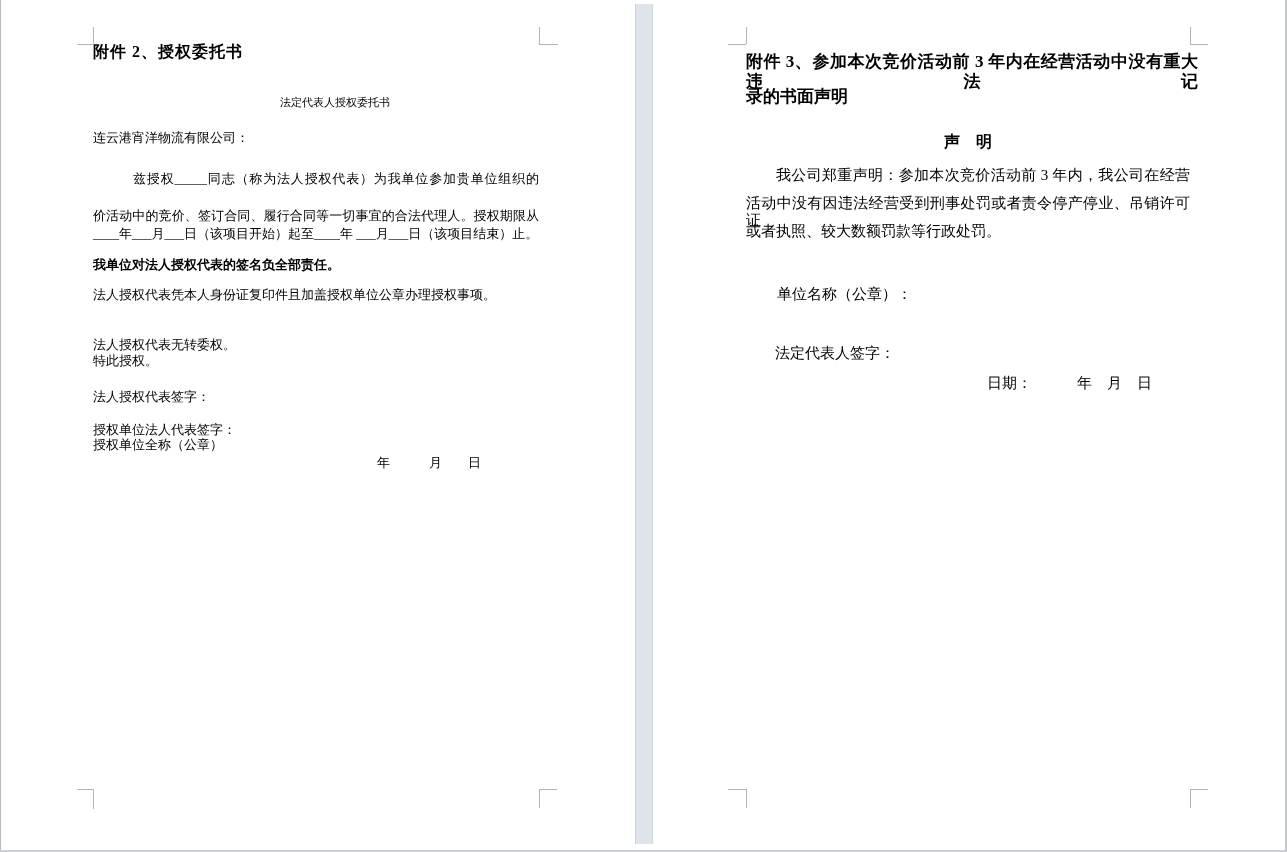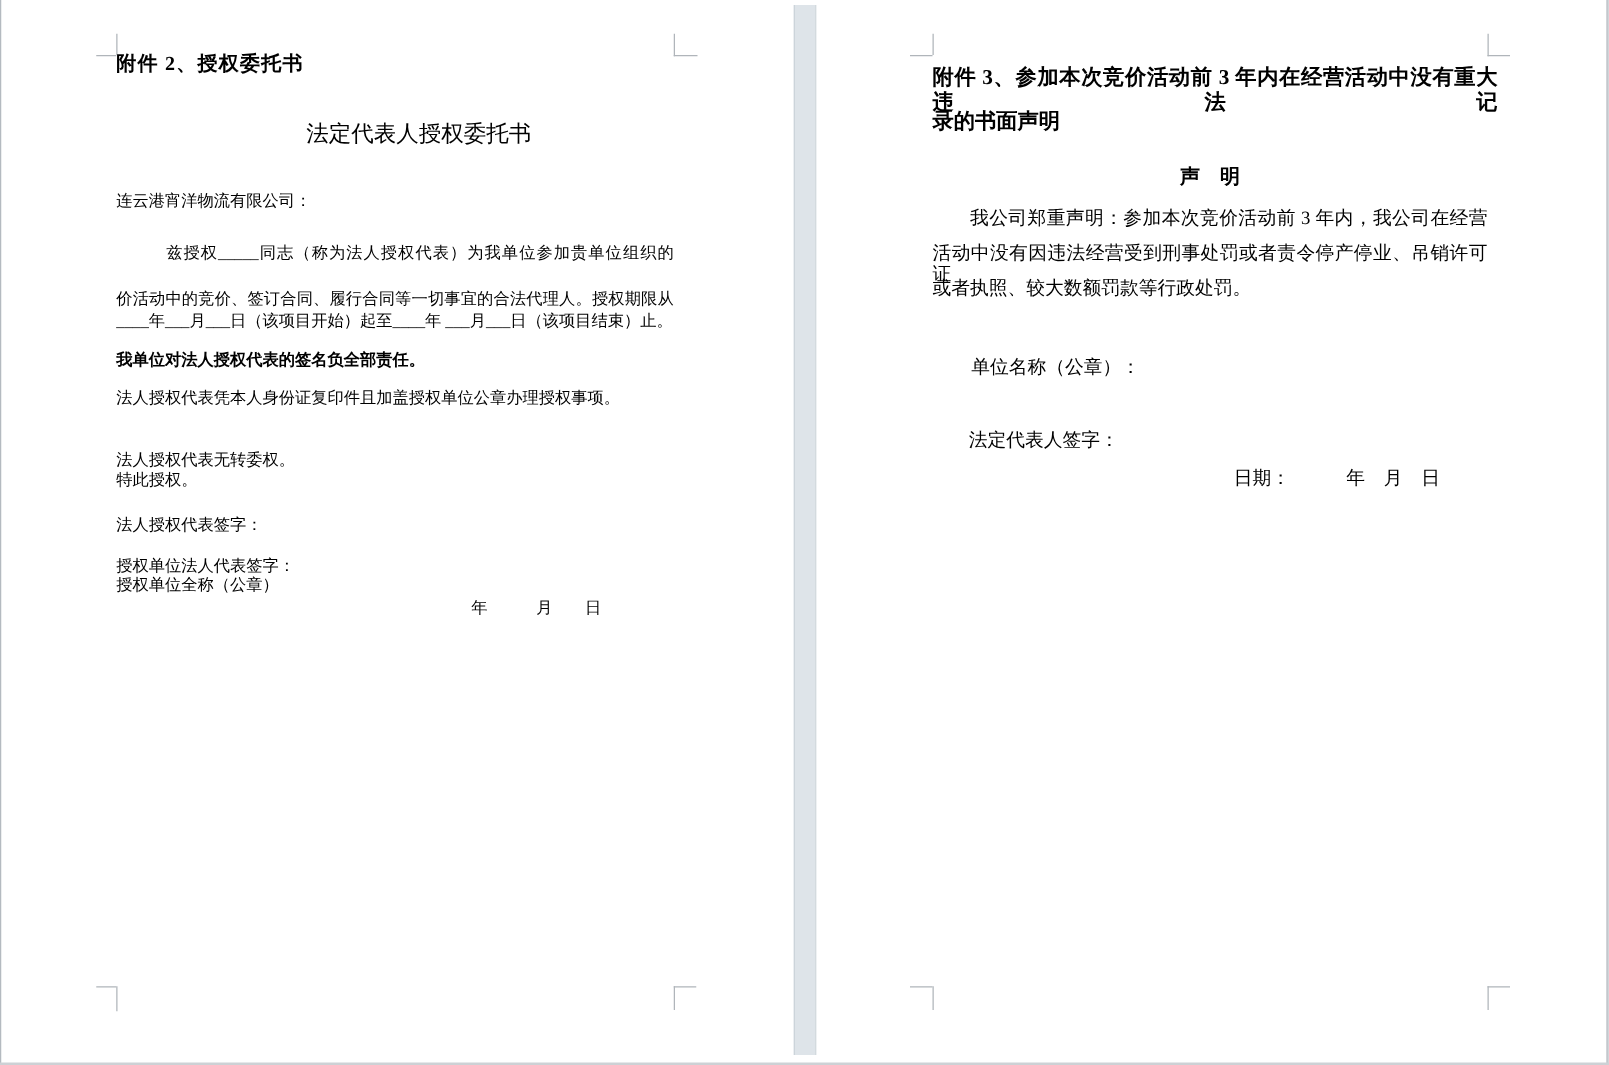--- a/index.html
+++ b/index.html
@@ -18,22 +18,22 @@
   .edge-left{position:absolute;left:0;top:0;width:1px;height:852px;background:#b4bac0;}
   .edge-right{position:absolute;left:1285px;top:0;width:2px;height:852px;background:#c3c8cd;}
   .edge-bottom{position:absolute;left:0;top:850px;width:1287px;height:2px;background:#cdd1d5;}
   .line{position:absolute;white-space:pre;line-height:1.15;}
   .jline{position:absolute;text-align:justify;text-align-last:justify;line-height:1.15;}
   .mk{position:absolute;background:#b0b5ba;}
   .mh{height:1px;}
   .mv{width:1px;}
   
   .p1-head{left:93px;top:43px;font-size:16px;font-weight:bold;letter-spacing:1px;}
-  .p1-title{left:93px;top:95px;width:446px;font-size:18px;text-align:center;text-indent:38px;white-space:pre;position:absolute;}
-  .p1-body{font-size:13px;margin-top:23px;}
+  .p1-title{left:93px;top:95px;width:446px;font-size:11px;text-align:center;text-indent:38px;white-space:pre;position:absolute;}
+  .p1-body{font-size:13px;}
   .p1-l{left:93px;}
   .p1-w{width:446px;}
   
   .p2-head{left:95px;width:452px;font-size:17px;font-weight:bold;}
   .p2-body{font-size:15px;}
   .p2-l{left:95px;}
   .p2-w{width:444px;}
 </style>
 </head>
 <body>

